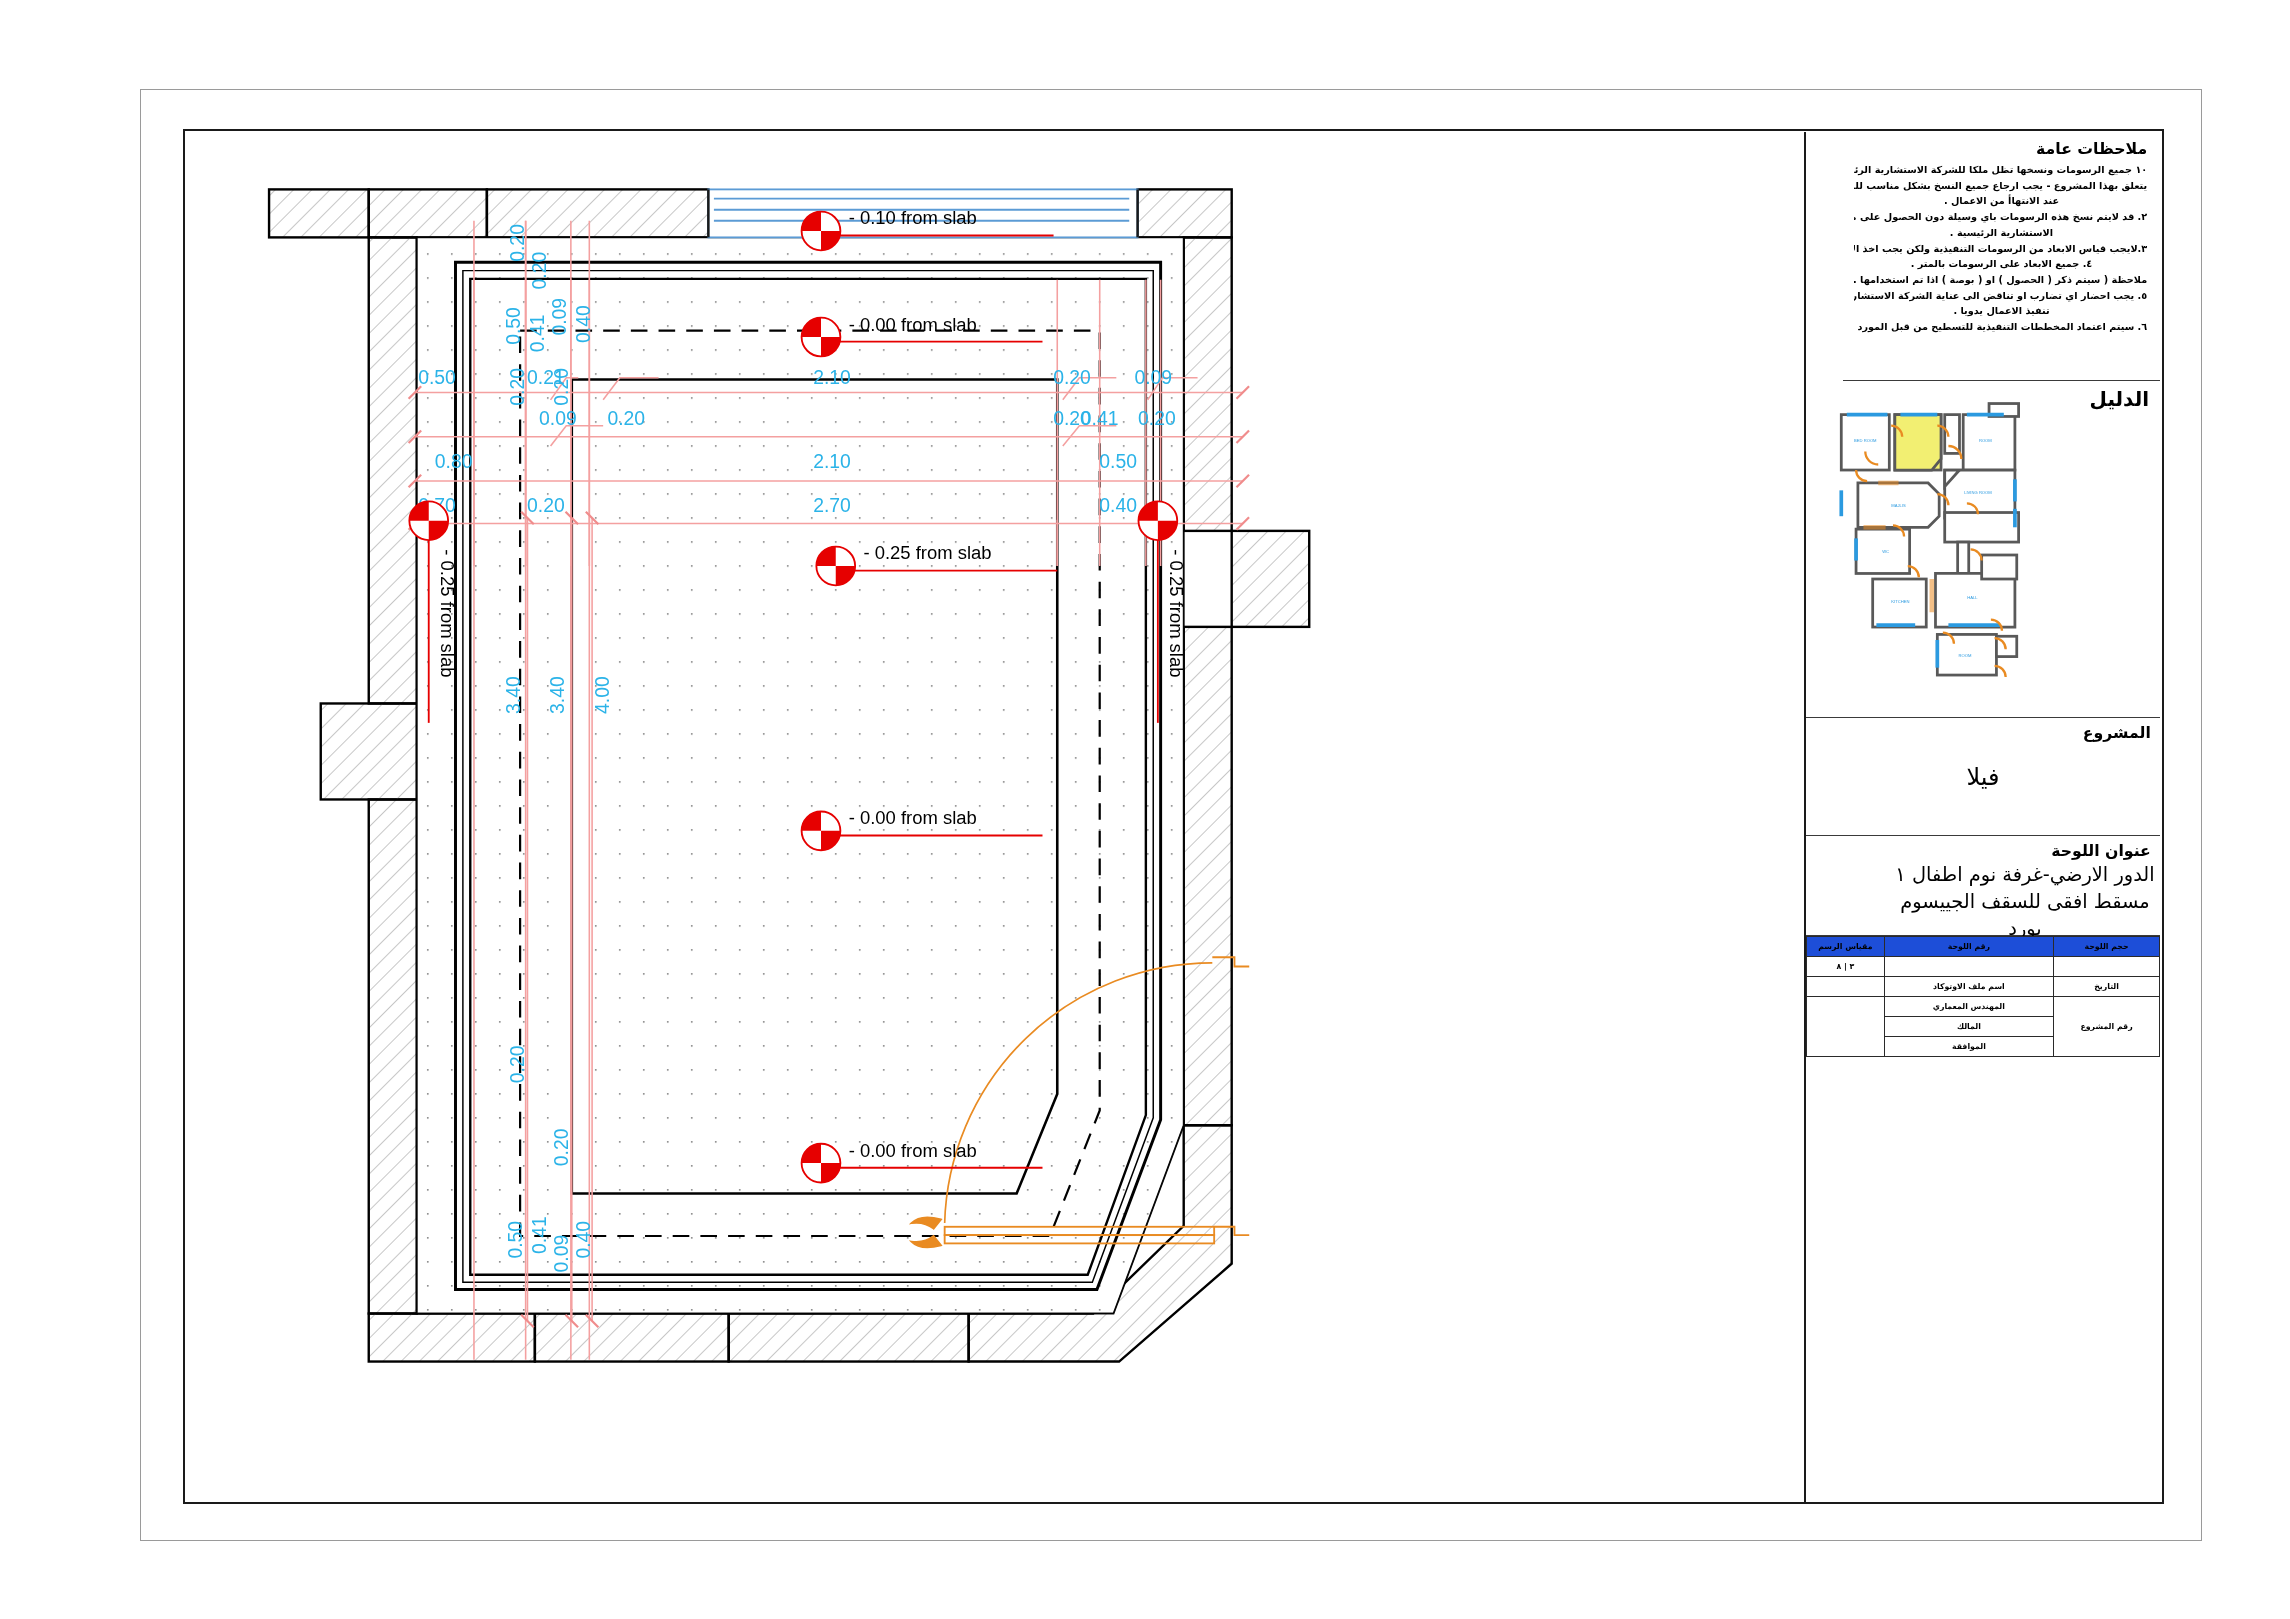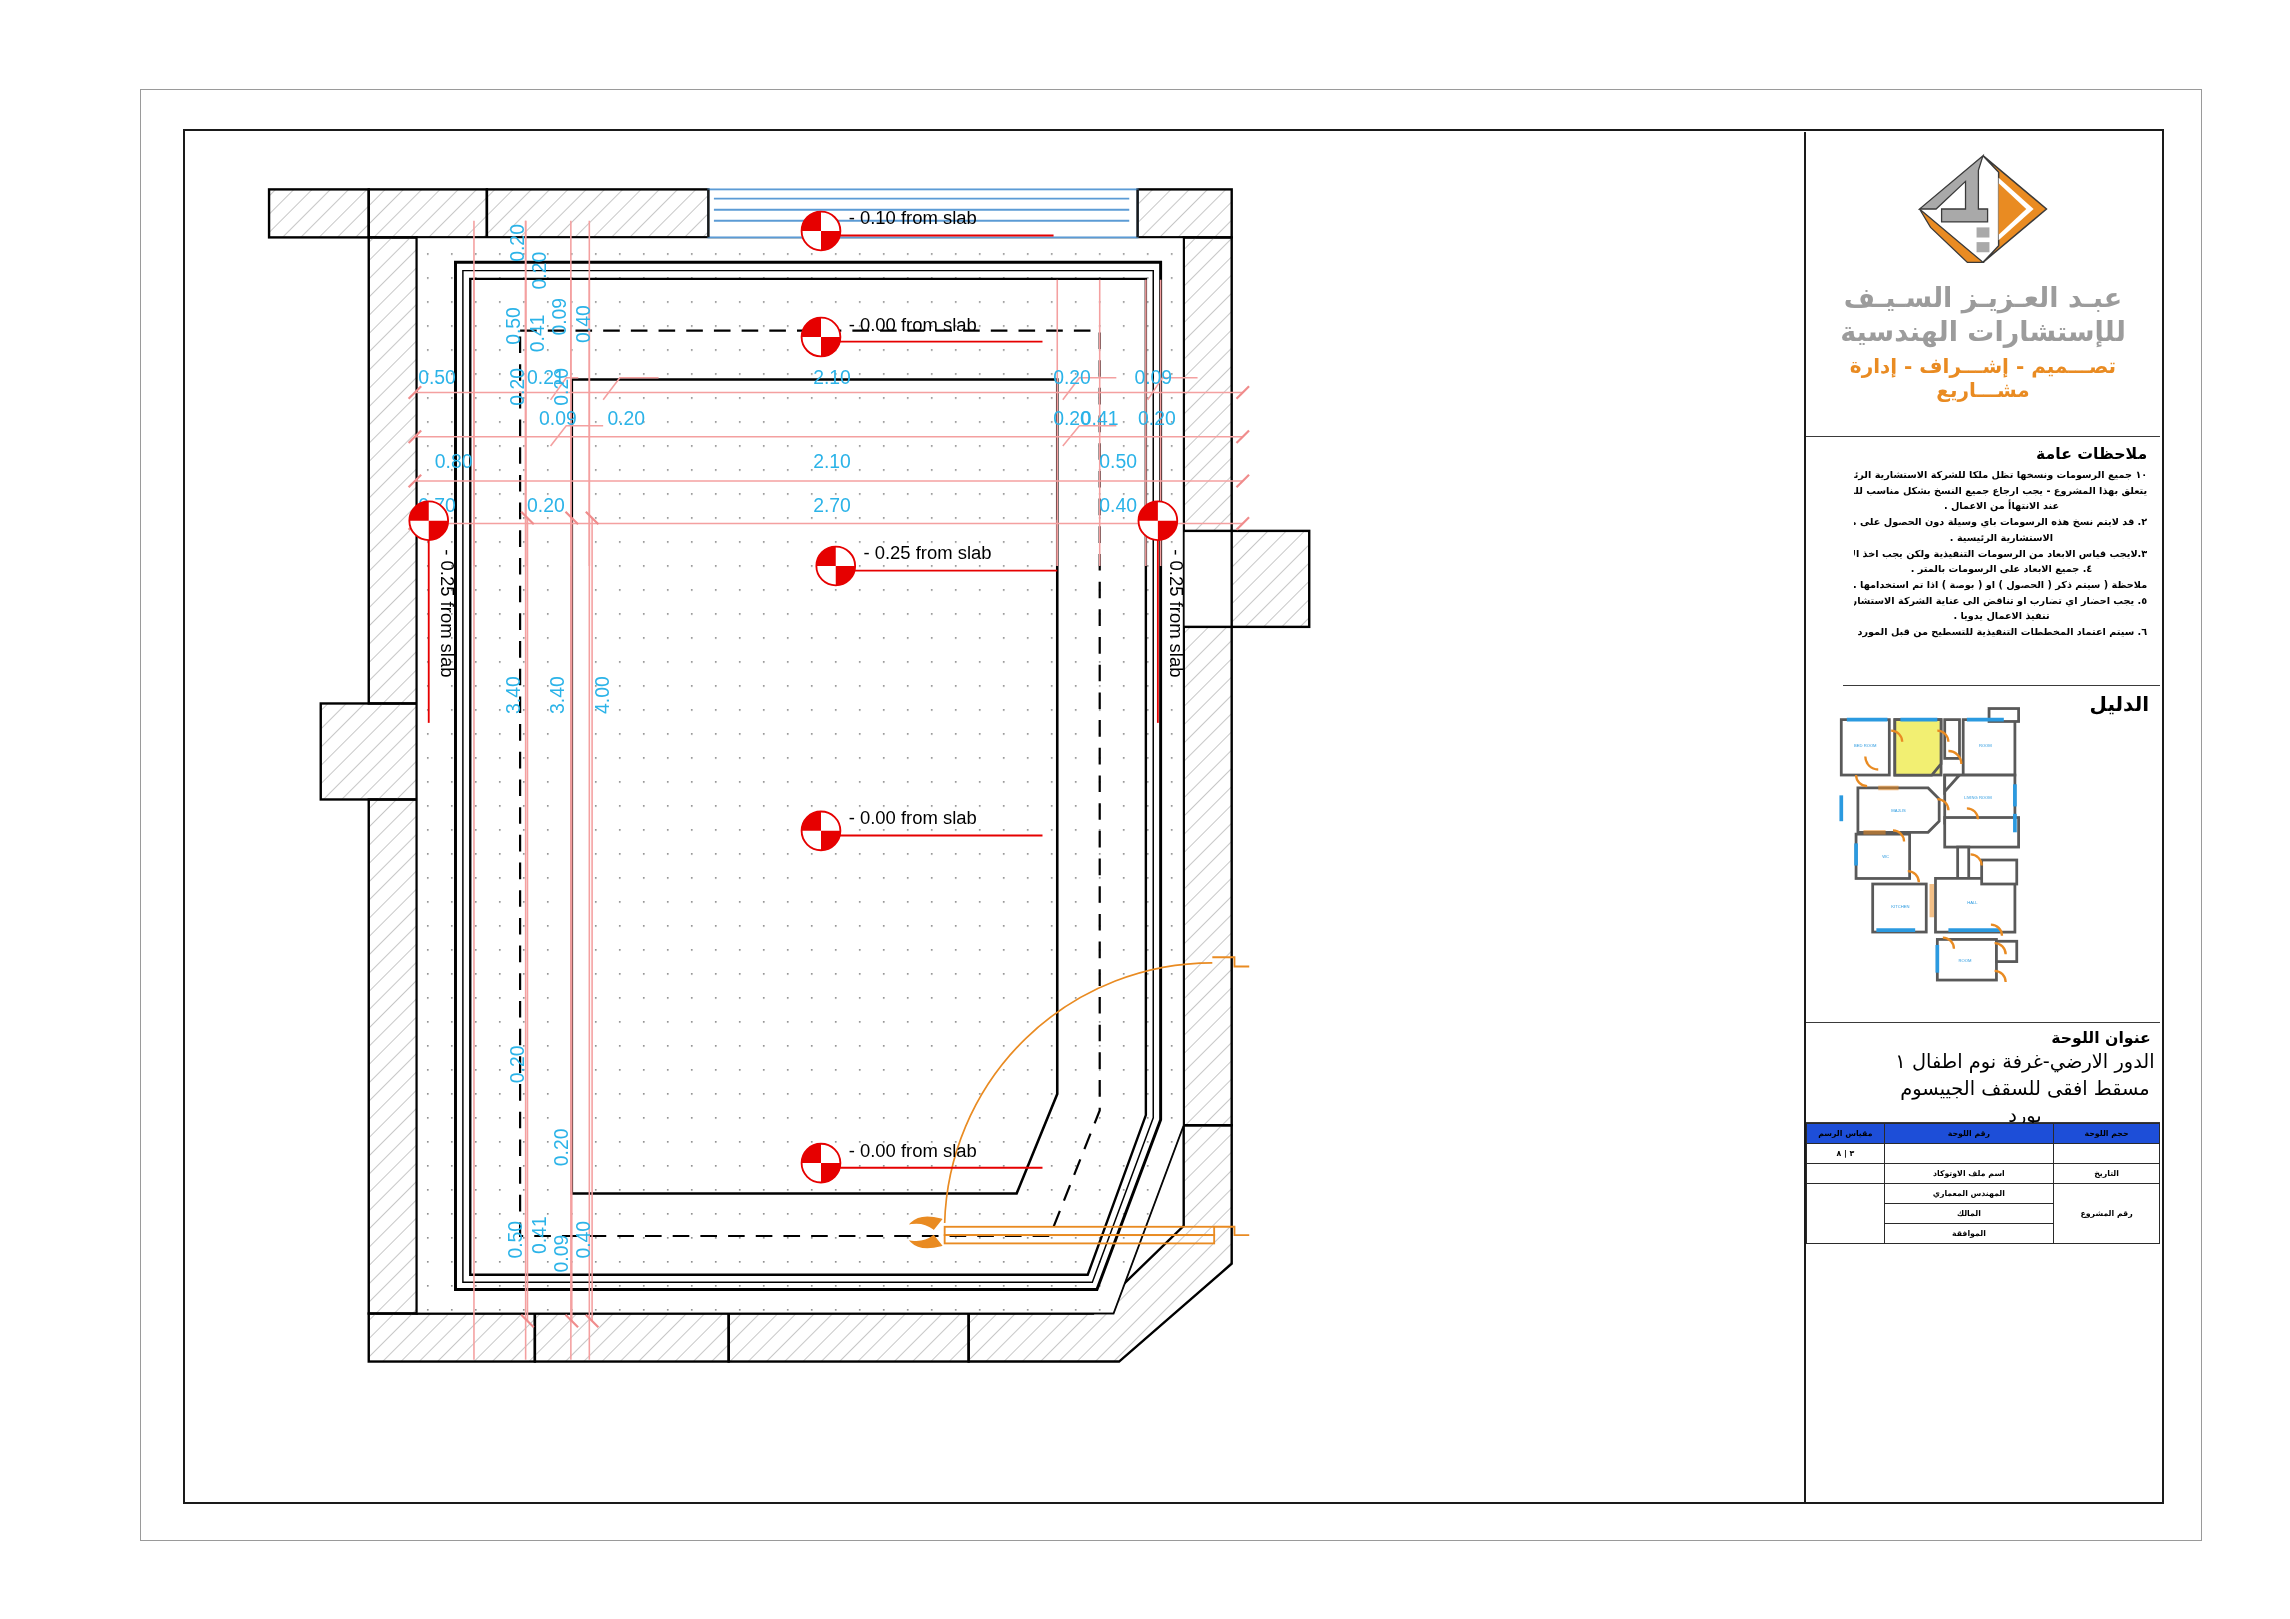--- a/index.html
+++ b/index.html
@@ -376,35 +376,20 @@
           <path d="M0,0 L0,-21 A21 21 0 0 0 -21,0 Z" fill="#e60000"></path>
           <path d="M0,0 L0,21 A21 21 0 0 0 21,0 Z" fill="#e60000"></path>
         </g>
         <text class="elevtxt" x="718" y="1110">- 0.00 from slab</text>
       </g>
     </svg>
   </div>
 
   <div class="title-panel">
 
-    <div class="tp-box logo-block">
-      <svg class="logo-mark" viewBox="0 0 150 128">
-        <polygon points="75,6 144,64 75,122 6,64" fill="none"></polygon>
-        <path d="M75,6 L144,64 L75,122 L92,104 L92,24 Z" fill="#e98b22" stroke="#3a3a3a" stroke-width="1.6"></path>
-        <path d="M92,30 L130,64 L92,98 Z" fill="#ffffff"></path>
-        <path d="M92,36 L122,64 L92,92 Z" fill="#e98b22"></path>
-        <path d="M75,6 L6,64 L24,64 L56,34 L56,64 L30,64 L30,78 L80,78 L80,64 L70,64 L70,22 Z" fill="#a9a9a9" stroke="#3a3a3a" stroke-width="1.4"></path>
-        <path d="M6,64 L75,122 L58,122 L18,84 Z" fill="#e98b22" stroke="#3a3a3a" stroke-width="1.4"></path>
-        <rect x="68" y="84" width="14" height="11" fill="#a9a9a9"></rect>
-        <rect x="68" y="100" width="14" height="11" fill="#a9a9a9"></rect>
-      </svg>
-      <div class="logo-l1">عبـد العـزيـز السـيـف</div>
-      <div class="logo-l2">للإستشارات الهندسية</div>
-      <div class="logo-l3">تصـــميم - إشـــراف - إدارة مشـــاريع</div>
-    </div>
 
     <div class="tp-box notes-block">
       <div class="notes-title">ملاحظات  عامة</div>
       <div class="note-line">١٠ جميع الرسومات ونسخها تظل ملكا للشركة الاستشارية الرئيسية يجب استخدامها فيما</div>
       <div class="note-line">يتعلق بهذا المشروع - يجب ارجاع جميع النسخ بشكل مناسب للشركة الاستشارية الرئيسية</div>
       <div class="note-line ctr">عند  الانتهاأ من الاعمال .</div>
       <div class="note-line">٢. قد لايتم نسخ هذه الرسومات باي وسيلة دون الحصول على موافقة كتابية من الشركة .</div>
       <div class="note-line ctr">الاستشارية الرئيسية .</div>
       <div class="note-line">٣.لايجب قياس الابعاد من الرسومات التنفيذية ولكن يجب اخذ الابعاد المحددة فقط.</div>
       <div class="note-line ctr">٤. جميع الابعاد على الرسومات بالمتر .</div>
@@ -488,20 +473,24 @@
           <text x="172" y="104">LIVING ROOM</text>
           <text x="86" y="118">MAJLIS</text>
           <text x="72" y="168">WC</text>
           <text x="88" y="222">KITCHEN</text>
           <text x="166" y="218">HALL</text>
           <text x="158" y="280">ROOM</text>
         </g>
       </svg>
     </div>
 
+    <div class="tp-box project-block">
+      <div class="lbl">المشروع</div>
+      <div class="val">فيلا</div>
+    </div>
 
 
     <div class="tp-box dtitle-block">
       <div class="lbl">عنوان اللوحة</div>
       <div class="dtitle-line">الدور الارضي-غرفة نوم اطفال ١</div>
       <div class="dtitle-line">مسقط افقى للسقف الجييسوم بورد</div>
     </div>
 
     <div class="tbl-block">
       <table class="meta">

